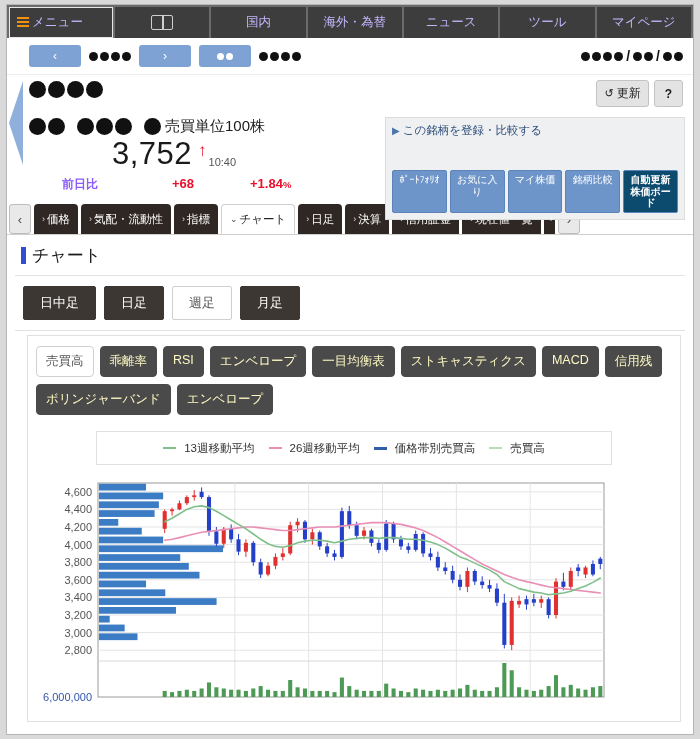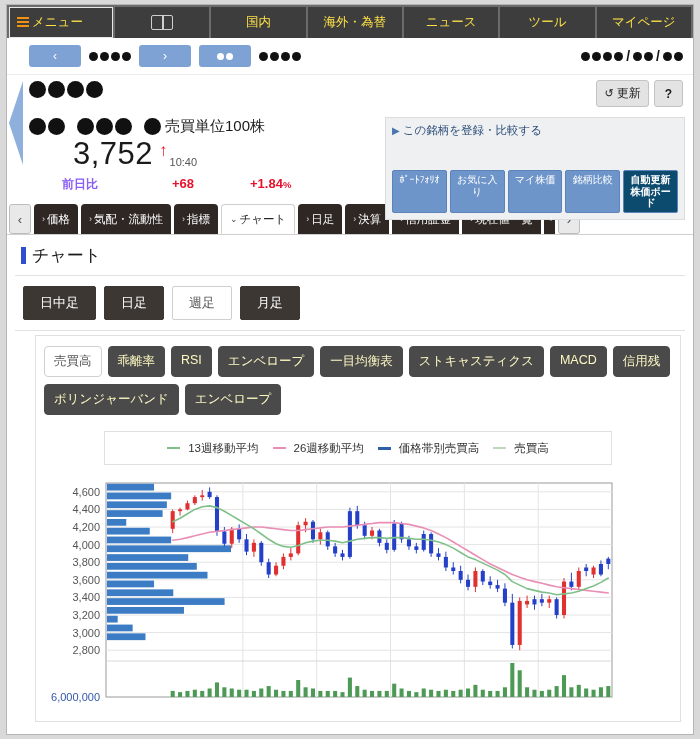--- a/index.html
+++ b/index.html
@@ -20,21 +20,21 @@
   
   .globalnav {
     display: flex; height: 33px;
     background: #6b6b6b;
     padding: 2px 2px 0 2px;
     gap: 2px;
   }
   .gnav-item {
     flex: 1;
     background: #3d3d3d;
-    color: #fde047;
+    color: #c4b5fd;
     font-size: 12.5px;
     display: flex; align-items: center; justify-content: center;
     gap: 3px;
     border: 1px solid #3d3d3d;
     cursor: pointer;
   }
   .gnav-item.menu { flex: 0 0 104px; border: 1px solid #e8e8e8; justify-content: flex-start; padding-left: 7px; }
   .burger { display: inline-block; width: 12px; }
   .burger i { display: block; height: 2px; background: #f0920e; margin-bottom: 2px; }
   .book-ico {
@@ -65,21 +65,21 @@
   .blue-chev {
     position:absolute; left:2px; top:6px; width:14px; height:84px;
     background:#8fb0dc;
     clip-path: polygon(100% 0, 100% 100%, 0 50%);
   }
   .qname-1 { margin-left:22px; }
   .qname-2 { margin-left:22px; display:flex; align-items:center; gap:4px; margin-top:15px;}
   .redact.big b { width:17px; height:17px; }
   .unit { font-size:15px; color:#1a1a1a; }
 
-  .price-row { display:flex; align-items:flex-end; justify-content:flex-start; margin-top:2px; padding-left:66px;}
+  .price-row { display:flex; align-items:flex-end; justify-content:flex-start; margin-top:2px; padding-left:105px;}
   .price { font-size:31px; letter-spacing:0.5px; color:#1a1a1a; line-height:1; }
   .up-arrow { color:#e8112d; font-size:17px; line-height:1; margin-left:6px; margin-bottom:10px;}
   .qtime { font-size:11px; color:#555; margin-left:2px; margin-bottom:1px;}
 
   .delta-row { display:flex; margin-top:7px; padding-left:55px; align-items:baseline; }
   .dlabel { font-size:12px; font-weight:bold; color:#8b5cf6; width:110px; }
   .dval { font-size:13px; font-weight:bold; color:#e8112d; width:78px; }
   .dpct { font-size:13px; font-weight:bold; color:#e8112d; }
   .dpct small { font-size:9.5px; }
 
@@ -135,21 +135,21 @@
   .bluebar { width:5px; height:17px; background:#2f4fd0; display:inline-block; }
   .hr { border-top:1px solid #e2e2e2; }
 
   .period-row { display:flex; gap:8px; padding:10px 8px 10px 8px; }
   .pbtn2 {
     background:#3d3733; color:#fff; border-radius:2px; font-size:13px;
     padding:7px 16px; cursor:pointer; border:1px solid #3d3733;
   }
   .pbtn2.active { background:#fff; color:#555; border:1px solid #cfcfcf; }
 
-  .indi-area { border:1px solid #e0e0e0; margin:4px 4px 0 20px; padding:10px 8px 12px 8px; }
+  .indi-area { border:1px solid #e0e0e0; margin:4px 4px 0 12px; padding:10px 8px 12px 8px; }
   .indi-row { display:flex; gap:6px; flex-wrap:wrap; margin-bottom:7px; }
   .ibtn {
     background:#4a4a4a; color:#fef9c3; border-radius:4px; font-size:12.5px;
     padding:6px 9px; cursor:pointer; border:1px solid #4a4a4a; white-space:nowrap;
   }
   .ibtn.active { background:#fff; color:#555; border:1px solid #d0d0d0; }
 
   .legend {
     margin:16px 60px 0 60px; border:1px solid #e0e0e0; background:#fff;
     display:flex; align-items:center; justify-content:center; gap:14px;

